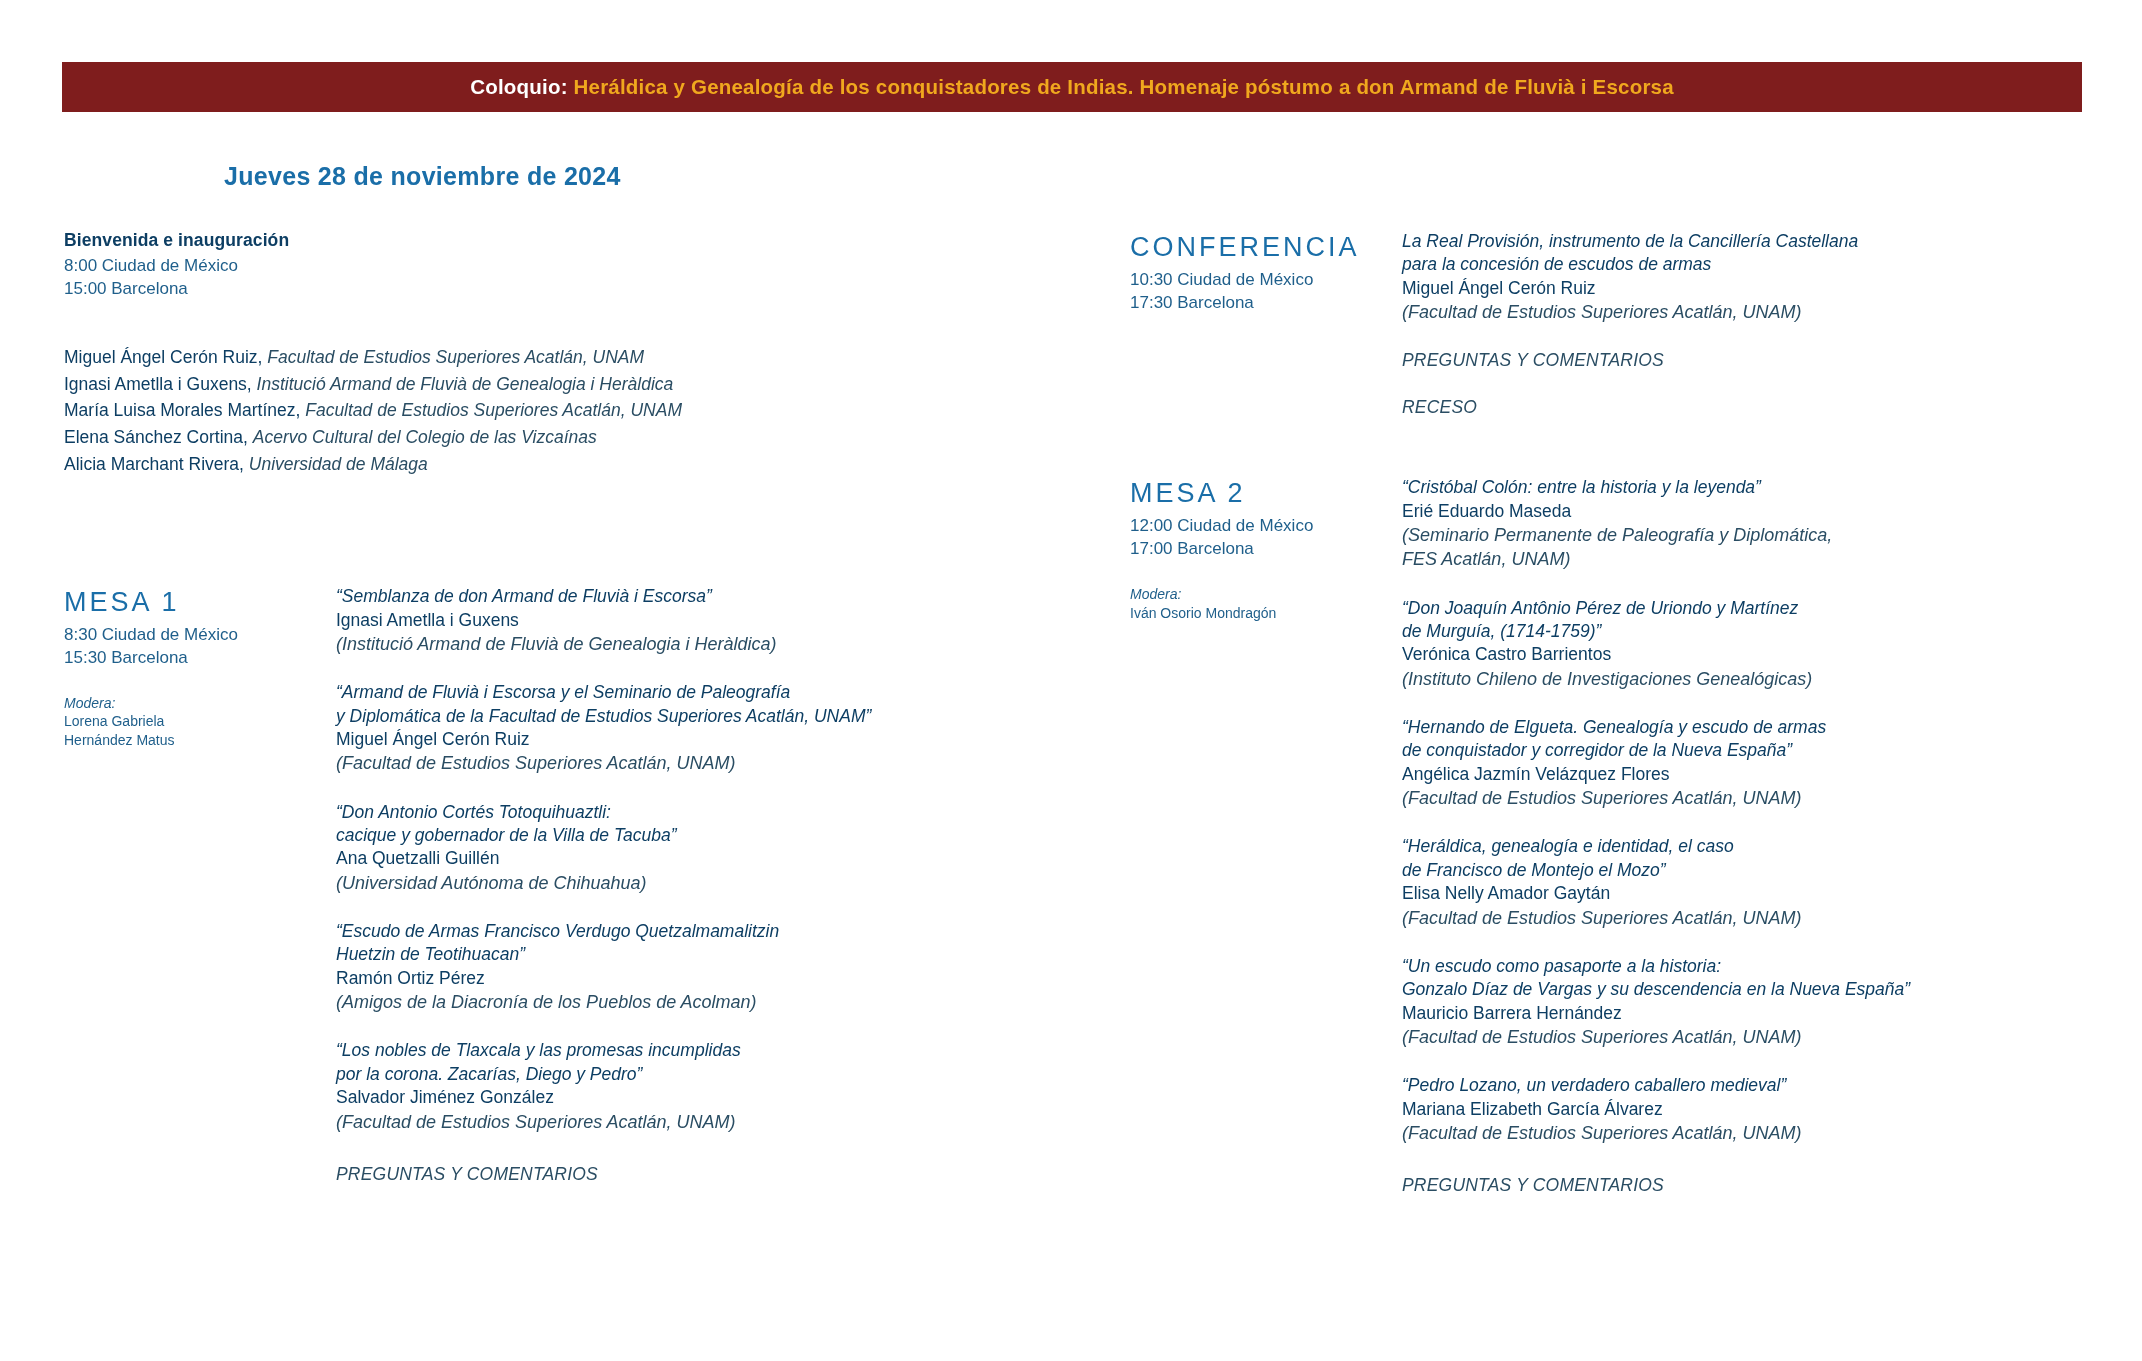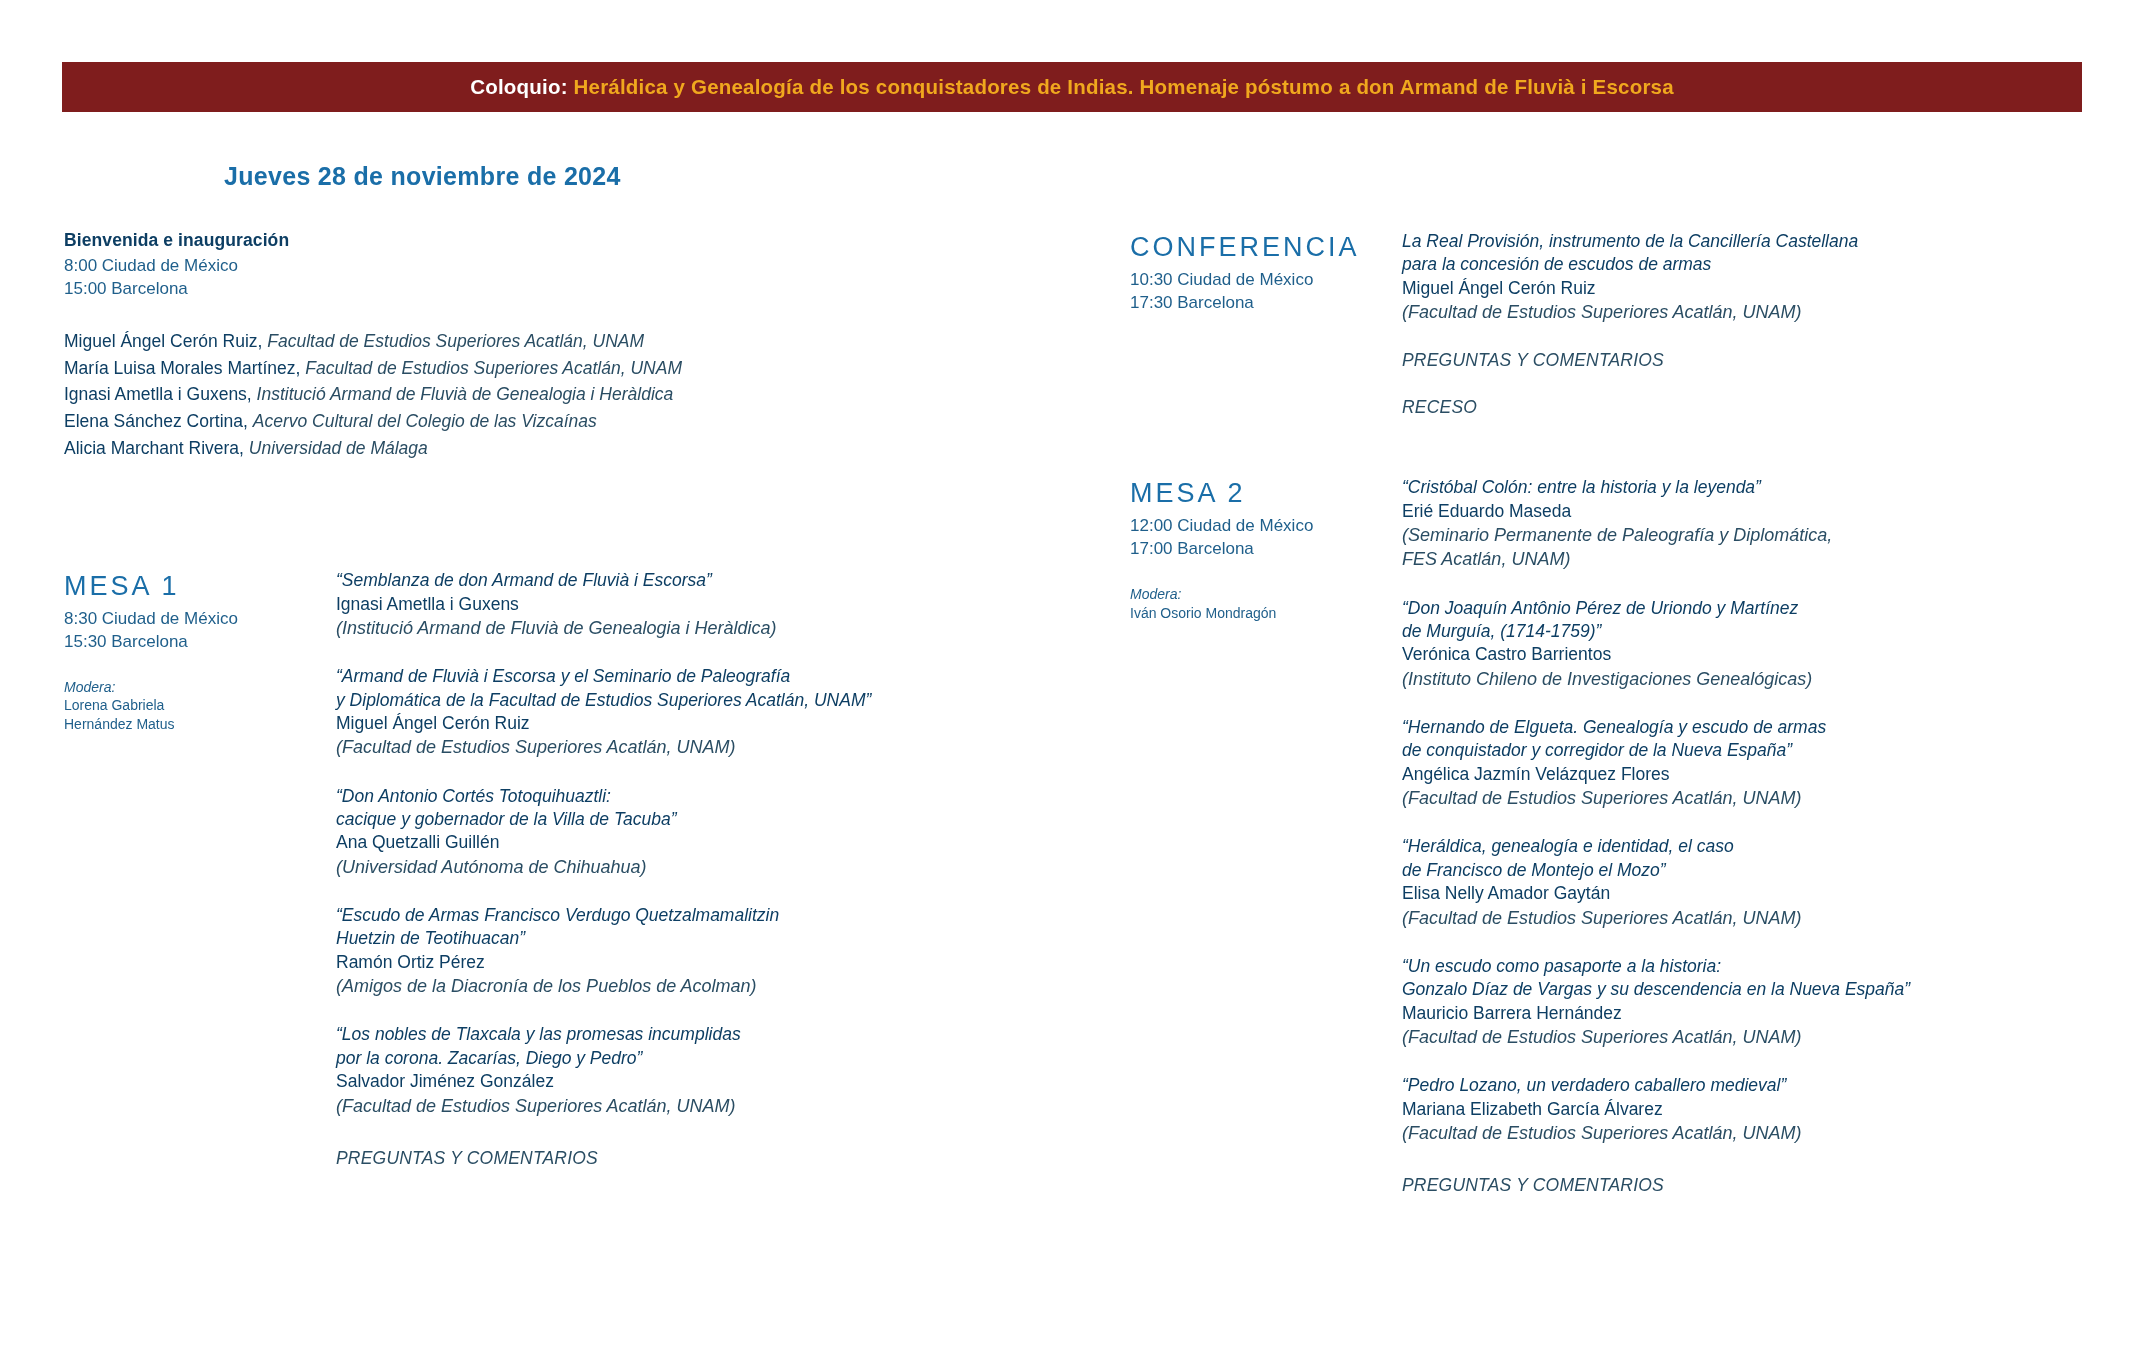--- a/index.html
+++ b/index.html
@@ -78,21 +78,21 @@
     color: #0d3e63;
     margin: 0 0 4px 0;
     letter-spacing: 0.1px;
   }
   .open-time {
     font-size: 17px;
     color: #1f5f8b;
     line-height: 1.33;
   }
   .people {
-    margin-top: 28px;
+    margin-top: 44px;
     font-size: 17.5px;
     line-height: 1.52;
     color: #0d3e63;
   }
   .people .pname { color: #0d3e63; }
   .people .paffil {
     font-style: italic;
     color: #2a4d63;
   }
 
@@ -181,26 +181,26 @@
       <div class="open-title">Bienvenida e inauguración</div>
       <div class="open-time">8:00 Ciudad de México</div>
       <div class="open-time">15:00 Barcelona</div>
 
       <div class="people">
         <div>
           <span class="pname">Miguel Ángel Cerón Ruiz,</span>
           <span class="paffil">Facultad de Estudios Superiores Acatlán, UNAM</span>
         </div>
         <div>
+          <span class="pname">Ignasi Ametlla i Guxens,</span>
+          <span class="paffil">Institució Armand de Fluvià de Genealogia i Heràldica</span>
+        </div>
+        <div>
           <span class="pname">María Luisa Morales Martínez,</span>
           <span class="paffil">Facultad de Estudios Superiores Acatlán, UNAM</span>
-        </div>
-        <div>
-          <span class="pname">Ignasi Ametlla i Guxens,</span>
-          <span class="paffil">Institució Armand de Fluvià de Genealogia i Heràldica</span>
         </div>
         <div>
           <span class="pname">Elena Sánchez Cortina,</span>
           <span class="paffil">Acervo Cultural del Colegio de las Vizcaínas</span>
         </div>
         <div>
           <span class="pname">Alicia Marchant Rivera,</span>
           <span class="paffil">Universidad de Málaga</span>
         </div>
       </div>

